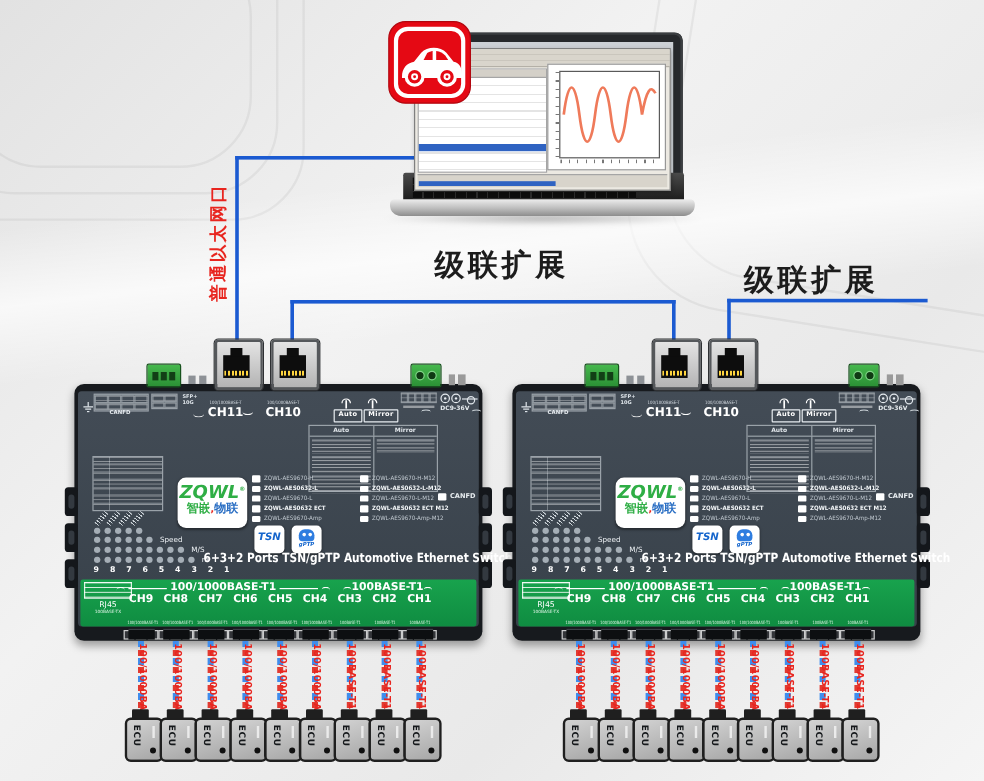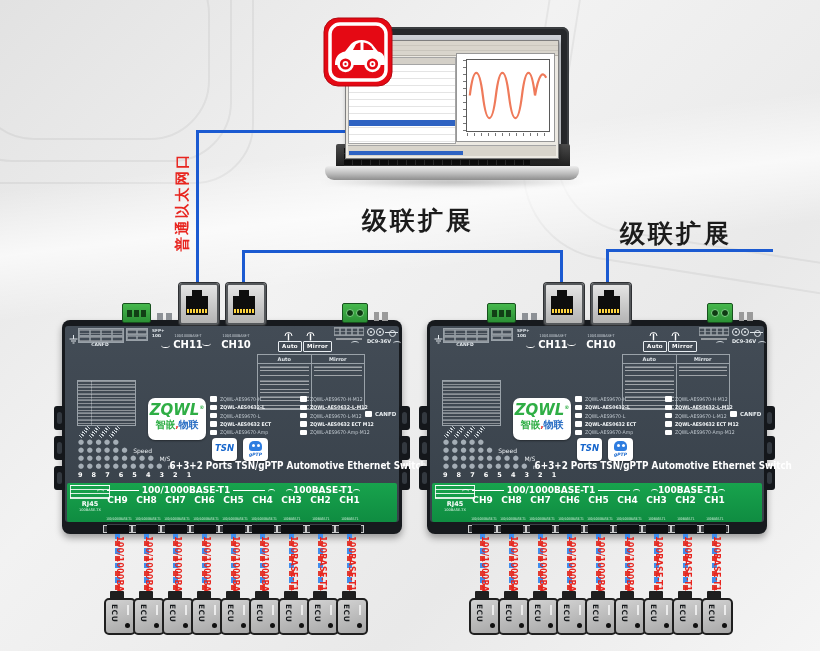--- a/index.html
+++ b/index.html
@@ -174,21 +174,21 @@
     box-shadow:5px 0 0 #fff}
   .gptp span{display:block;font-size:4.5px;font-weight:800;font-style:italic;color:#1565cc}
   .dev-title{position:absolute;left:88px;top:139px;width:245px;text-align:center;font-size:10.5px;font-weight:700;
     color:#fff;white-space:nowrap;transform:scaleX(.84);transform-origin:center}
   
   .strip{position:absolute;left:5px;top:163px;width:330px;height:39px;border-radius:2px;
     background:linear-gradient(180deg,#18a34d,#0f8c41)}
   .strip-tbl{position:absolute;left:3px;top:2px;width:40px}
   .st-grid{height:12px;border:0.5px solid rgba(255,255,255,.85);
     background:repeating-linear-gradient(180deg,rgba(0,0,0,0) 0 3.4px,rgba(255,255,255,.85) 3.4px 3.9px)}
-  .rj45l{display:block;font-size:6.5px;font-weight:700;color:#fff;text-align:center;margin-top:1px}
+  .rj45l{display:block;font-size:6.5px;font-weight:400;color:#fff;text-align:center;margin-top:1px}
   .rj45s{display:block;font-size:3.6px;color:#dff5e7;text-align:center}
   .grp{position:absolute;display:flex;align-items:flex-start;color:#fff;font-weight:700;font-size:9px;white-space:nowrap}
   .g1{left:30px;top:2px;width:178px}
   .g2{left:212px;top:2px;width:88px;justify-content:center}
   .grp .ln{flex:1;height:2px;border-top:1.3px solid #fff;margin:4.5px 3px 0}
   .grp .hk{width:7px;height:5px;border-top:1.2px solid #fff;border-radius:50% 50% 0 0;margin-top:3.5px}
   .chs{position:absolute;left:0;top:12px;width:330px;height:27px}
   .ch{position:absolute;top:0;width:29px;text-align:center}
   .ch b{display:block;font-size:9px;font-weight:700;color:#fff;line-height:10px}
   .ch small{display:inline-block;font-size:3.6px;color:#d9f4e2;white-space:nowrap;transform:scaleX(.8);line-height:1}

